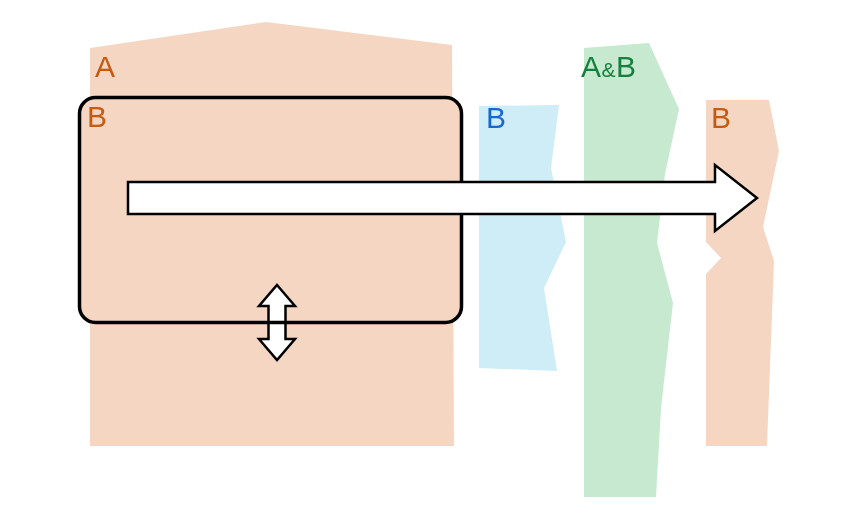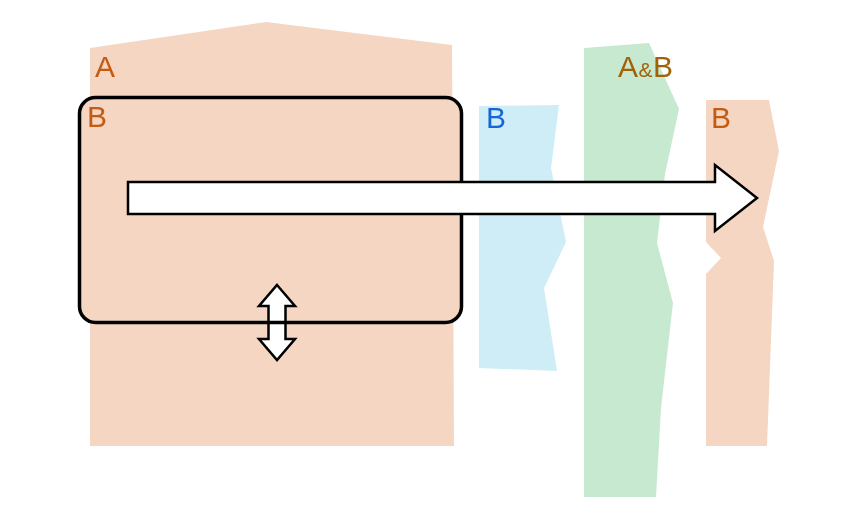--- a/index.html
+++ b/index.html
@@ -44,19 +44,19 @@
 
     <path stroke="#000000" stroke-width="2.5" stroke-linejoin="miter" d="M128,182 L715,182 L715,165 L757,198 L715,231 L715,214 L128,214 Z" fill="#FFFFFF"></path>
   </svg>
 
   <div class="lbl" style="left: 95px; top: 52px; color: rgb(197, 90, 17);">A</div>
 
   <div class="lbl" style="left: 87px; top: 102px; color: rgb(197, 90, 17);">B</div>
 
   <div class="lbl" style="left: 486px; top: 103px; color: rgb(22, 102, 216);">B</div>
 
-  <div class="lbl" style="left: 618px; top: 52px; color: #a16207;">
+  <div class="lbl" style="left: 581px; top: 52px; color: #15803d;">
     <span>A</span><span class="amp">&amp;</span><span>B</span>
   </div>
 
   <div class="lbl" style="left: 711px; top: 103px; color: rgb(197, 90, 17);">B</div>
 
 </div>
 
 </body></html>

